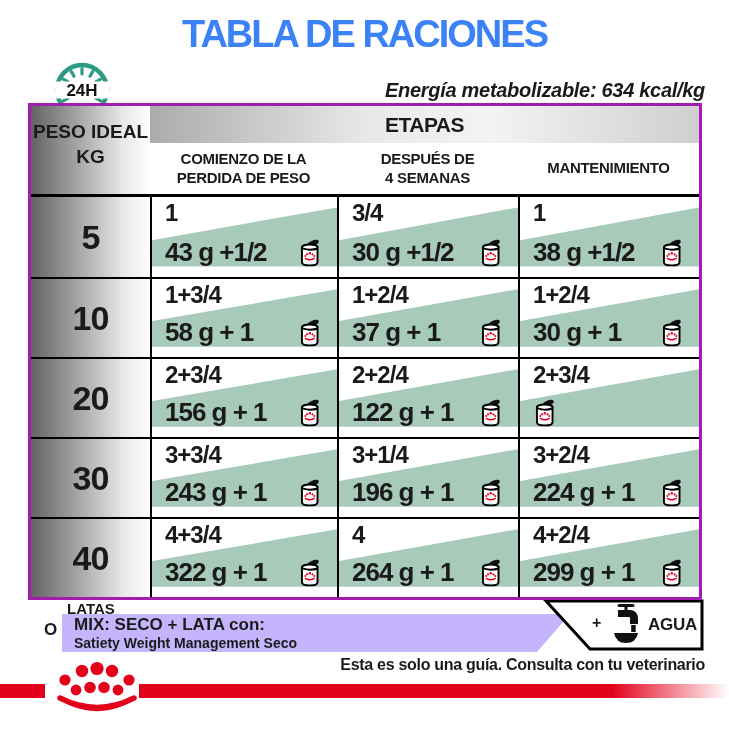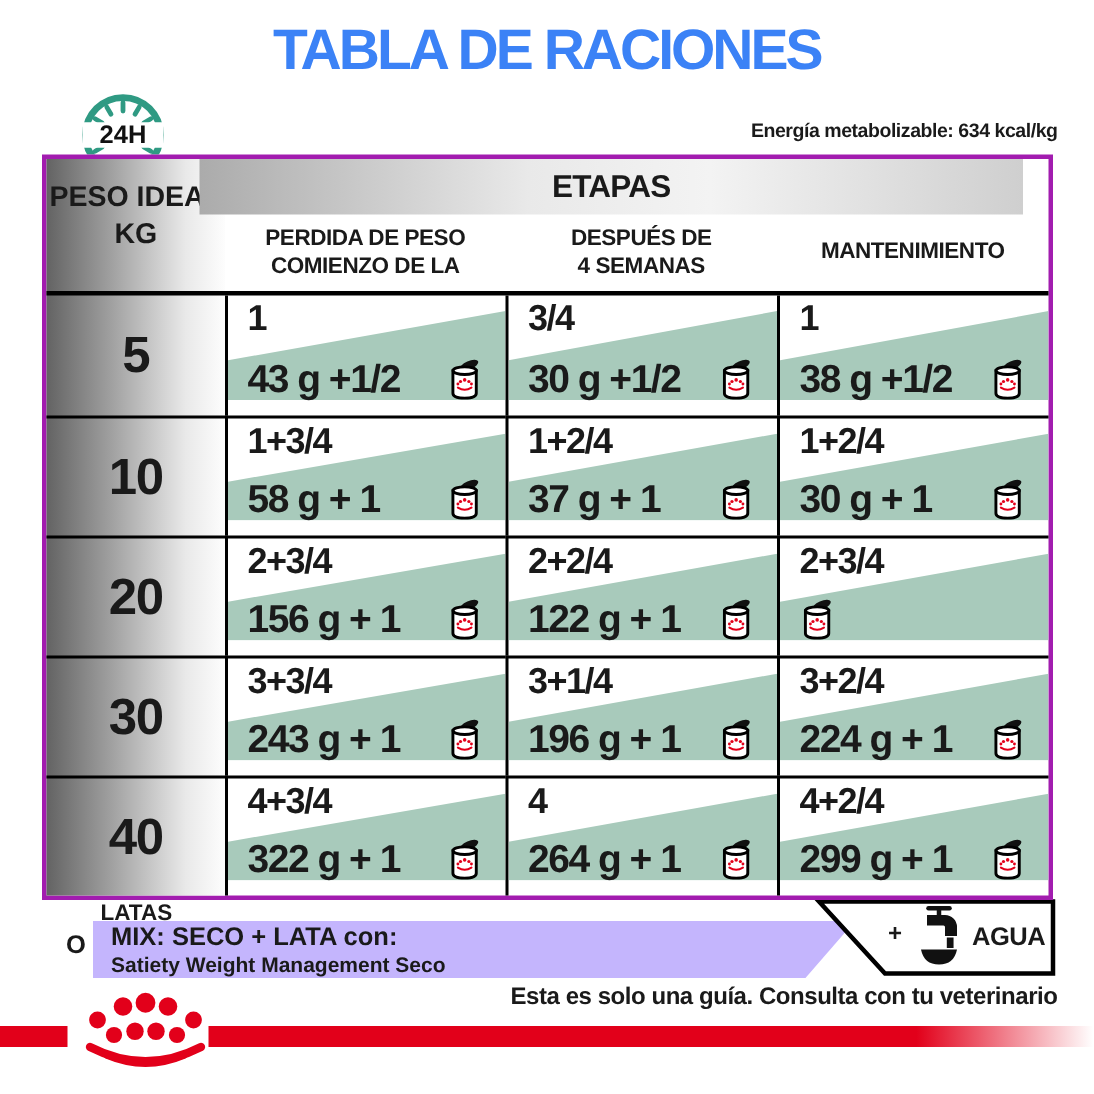--- a/index.html
+++ b/index.html
@@ -5,29 +5,29 @@
   html,body{margin:0;padding:0;}
   body{
     width:729px;height:729px;position:relative;overflow:hidden;background:#fff;
     font-family:"Liberation Sans",sans-serif;color:#1a1a1a;
   }
   *{box-sizing:border-box;}
   .abs{position:absolute;}
 
   .page-title{top:13px;left:0;width:729px;text-align:center;color:#3b82f6;
     font-size:38px;font-weight:bold;letter-spacing:-2px;}
-  .energy{top:79px;right:24px;font-size:13px;font-weight:bold;letter-spacing:-0.3px;}
+  .energy{top:79px;right:24px;font-size:20px;font-weight:bold;letter-spacing:-0.3px;font-style:italic;}
   .clock{left:52px;top:60px;z-index:1;}
 
   
   .rtable{left:28px;top:103px;width:674px;height:497px;border:3px solid #a21caf;background:#fff;z-index:2;}
   .weight-col{left:0;top:0;width:119px;height:491px;
     background:linear-gradient(90deg,#636363 0%,#9e9e9e 35%,#e9e9e9 78%,#fdfdfd 100%);}
   .peso-head{left:0;top:14px;width:119px;text-align:center;font-weight:bold;font-size:19px;line-height:1.3;}
-  .etapas{left:102px;top:0;width:549px;height:37px;display:flex;align-items:center;justify-content:center;
+  .etapas{left:119px;top:0;width:549px;height:37px;display:flex;align-items:center;justify-content:center;
     font-size:21px;font-weight:bold;letter-spacing:-0.5px;
     background:linear-gradient(90deg,#ababab 0%,#e9e9e9 40%,#f3f3f3 62%,#cfcfcf 100%);}
   .stage-heads{left:119px;top:37px;width:549px;height:51px;display:flex;}
   .stage-head{display:flex;flex-direction:column;align-items:center;justify-content:center;
     font-weight:bold;font-size:15px;line-height:1.25;text-align:center;letter-spacing:-0.3px;}
   .sh0{width:187px;}.sh1{width:181px;}.sh2{width:181px;}
   .hline-header{left:0;top:88px;width:668px;height:3px;background:#000;}
 
   .grid{left:0;top:91px;width:668px;height:400px;display:grid;
     grid-template-columns:119px 187px 181px 181px;grid-template-rows:repeat(5,80px);}
@@ -101,22 +101,22 @@
 
 <div class="abs rtable">
   <div class="abs weight-col"></div>
   <div class="abs peso-head">
     <div>PESO IDEAL</div>
     <div>KG</div>
   </div>
   <div class="abs etapas">ETAPAS</div>
   <div class="abs stage-heads">
     <div class="stage-head sh0">
+      <div>COMIENZO DE LA</div>
       <div>PERDIDA DE PESO</div>
-      <div>COMIENZO DE LA</div>
     </div>
     <div class="stage-head sh1">
       <div>DESPUÉS DE</div>
       <div>4 SEMANAS</div>
     </div>
     <div class="stage-head sh2">
       <div>MANTENIMIENTO</div>
     </div>
   </div>
   <div class="abs hline-header"></div>

